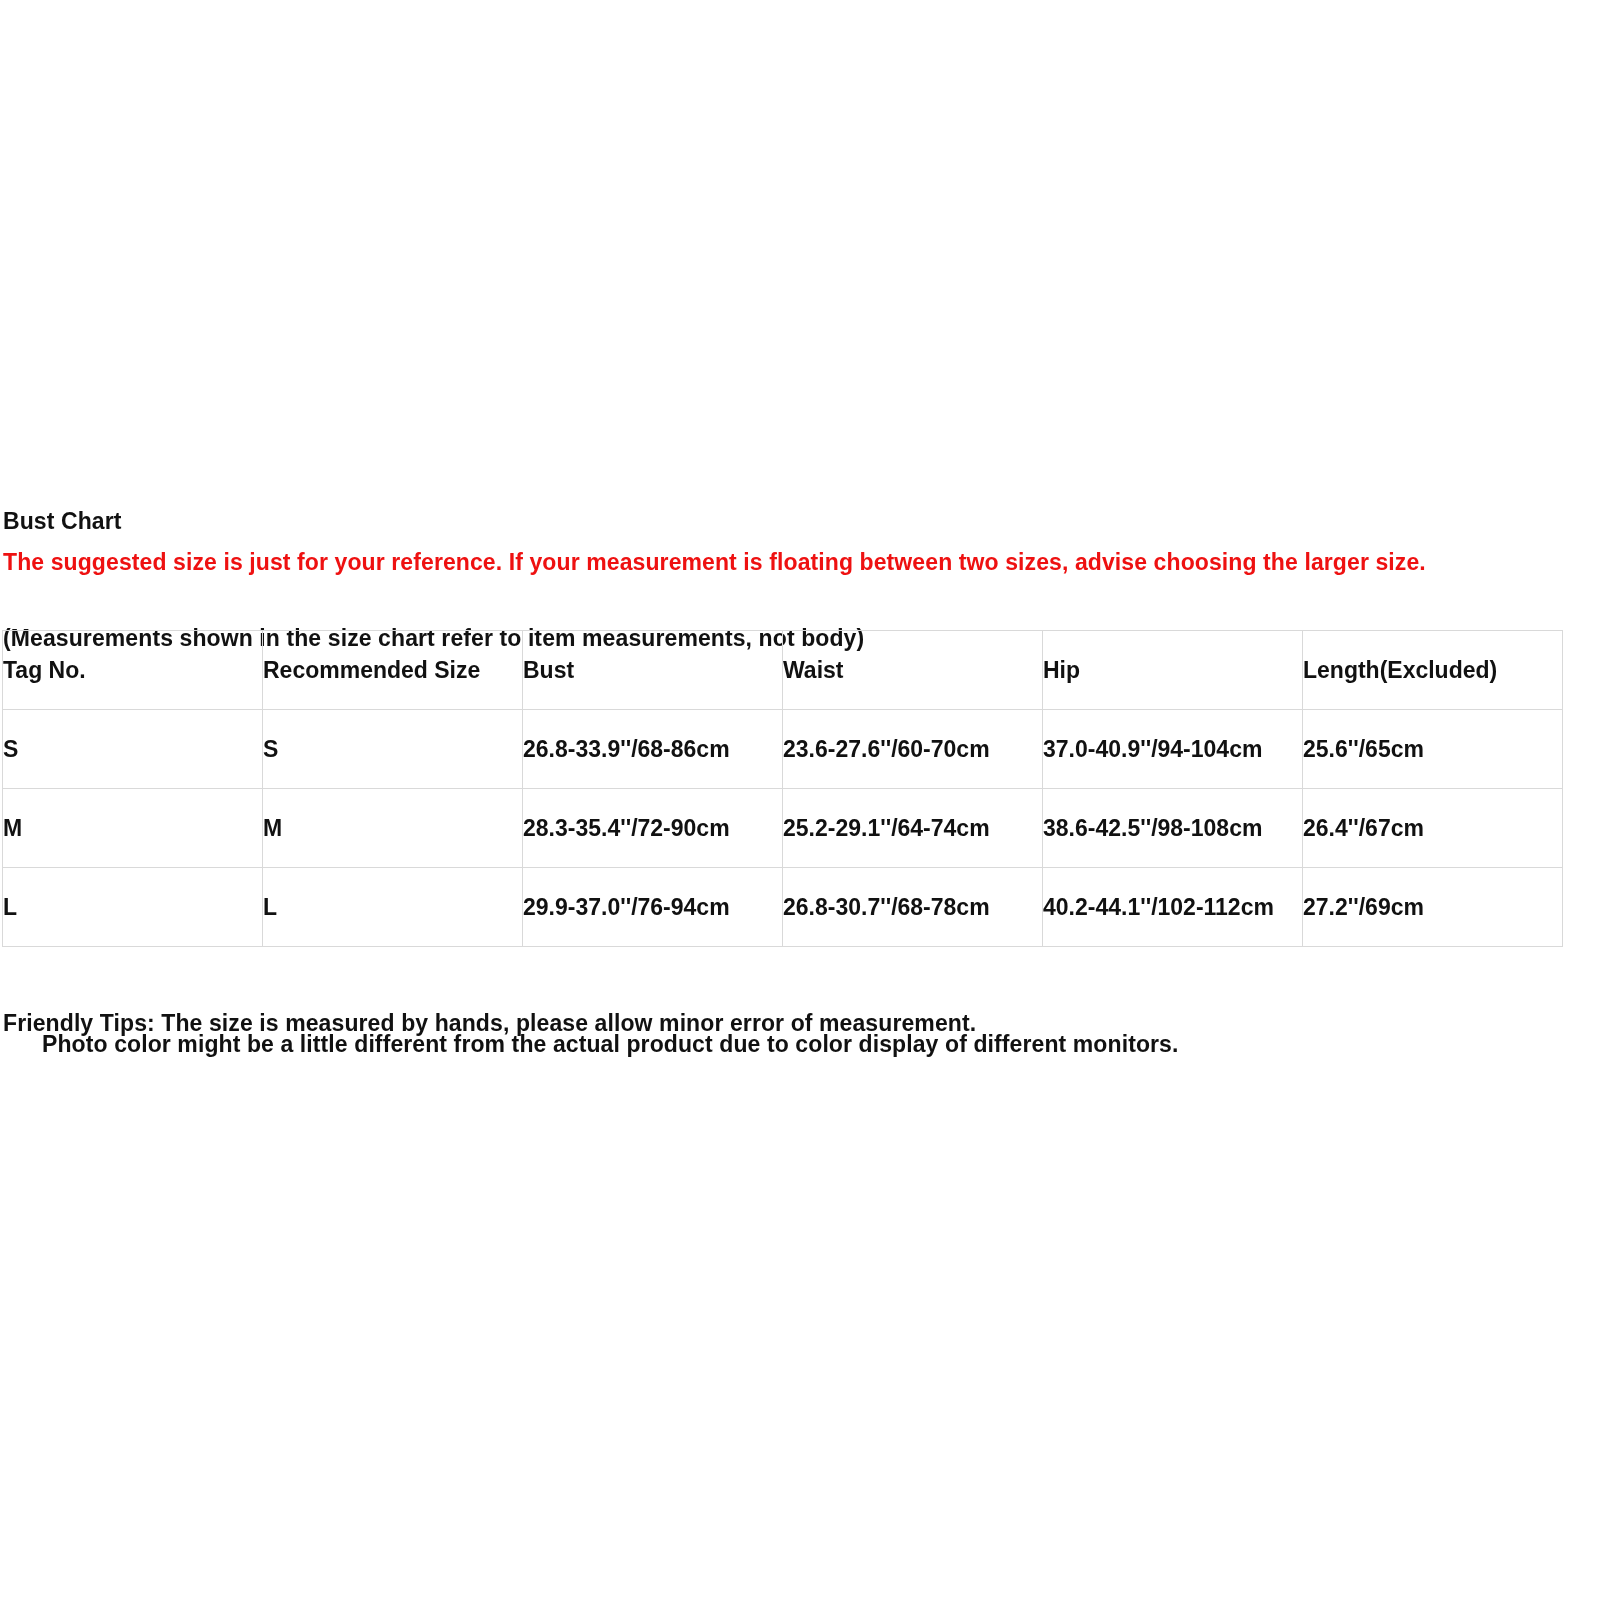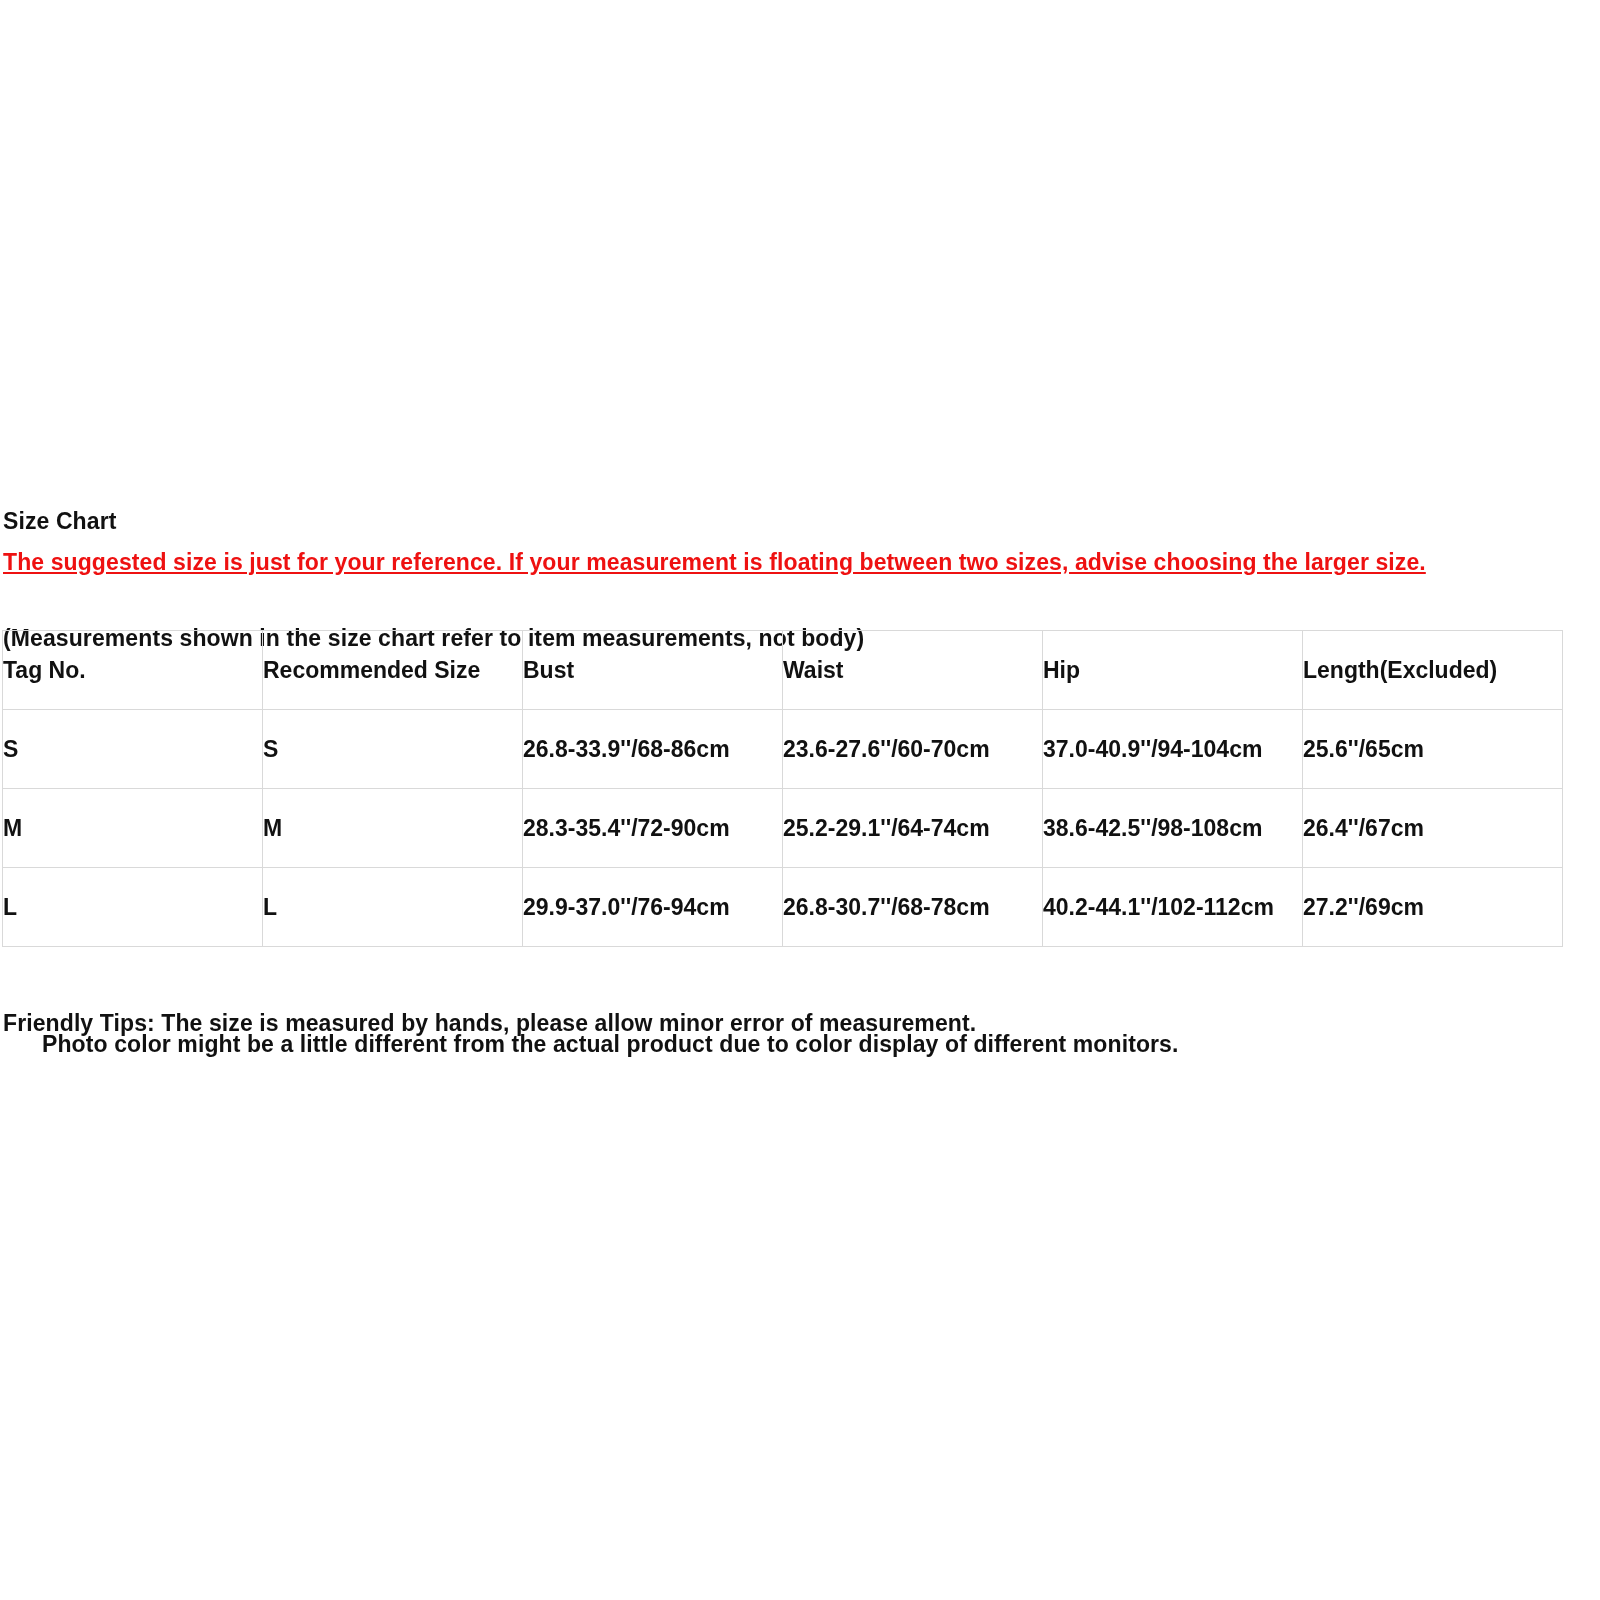--- a/index.html
+++ b/index.html
@@ -19,21 +19,21 @@
     .line {
       position: absolute;
       left: 3px;
       font-size: 23px;
       line-height: 30px;
       white-space: nowrap;
       font-weight: bold;
       letter-spacing: 0.1px;
     }
     .title { top: 506px; color: #111111; }
-    .notice { top: 547px; color: #ee1111; text-decoration: underline; }
+    .notice { top: 547px; color: #ee1111; }
     .subnote { top: 623px; color: #111111; text-align: right; }
     .tip1 { top: 1008px; color: #111111; }
     .tip2 { top: 1029px; color: #111111; margin-left: 39px; }
 
     table.size-table {
       position: absolute;
       left: 2px;
       top: 630px;
       width: 1557px;
       border-collapse: collapse;
@@ -49,21 +49,21 @@
       font-weight: bold;
       color: #111111;
       white-space: nowrap;
       overflow: hidden;
     }
     col.c { width: 260px; }
   </style>
 </head>
 <body>
 
-<div class="line title">Size Chart</div>
+<div class="line title">Bust Chart</div>
 <div class="line notice">The suggested size is just for your reference. If your measurement is floating between two sizes, advise choosing the larger size.</div>
 <div class="line subnote">(Measurements shown in the size chart refer to item measurements, not body)</div>
 
 <table class="size-table">
   <colgroup>
     <col class="c">
       <col class="c">
       <col class="c">
       <col class="c">
       <col class="c">

